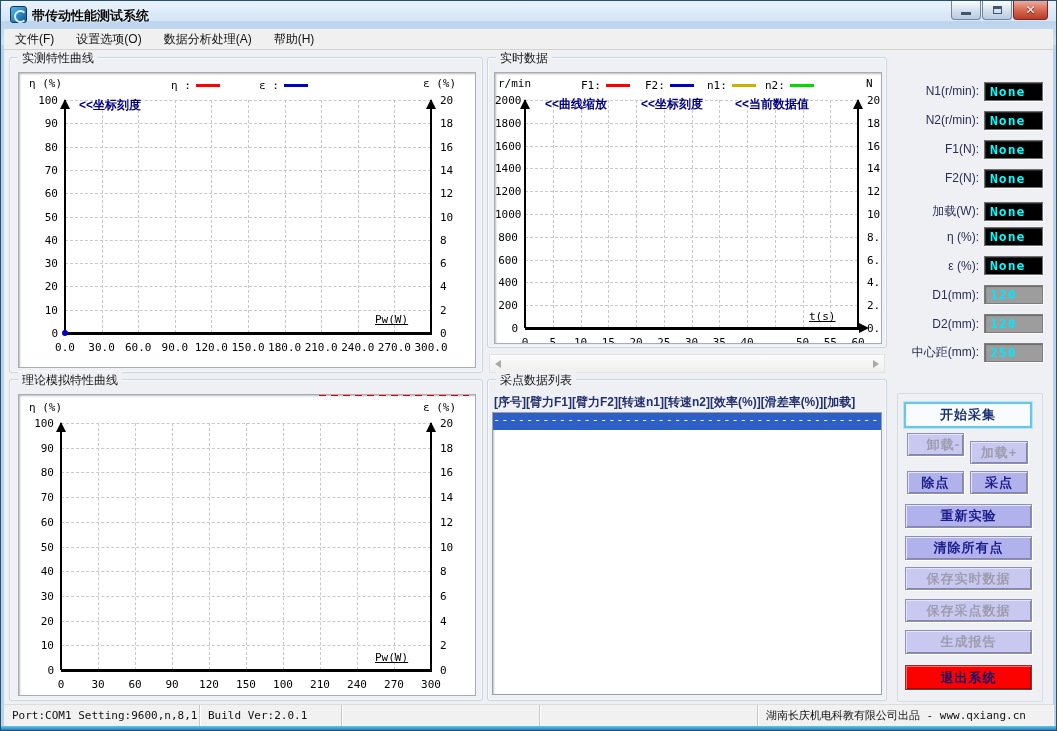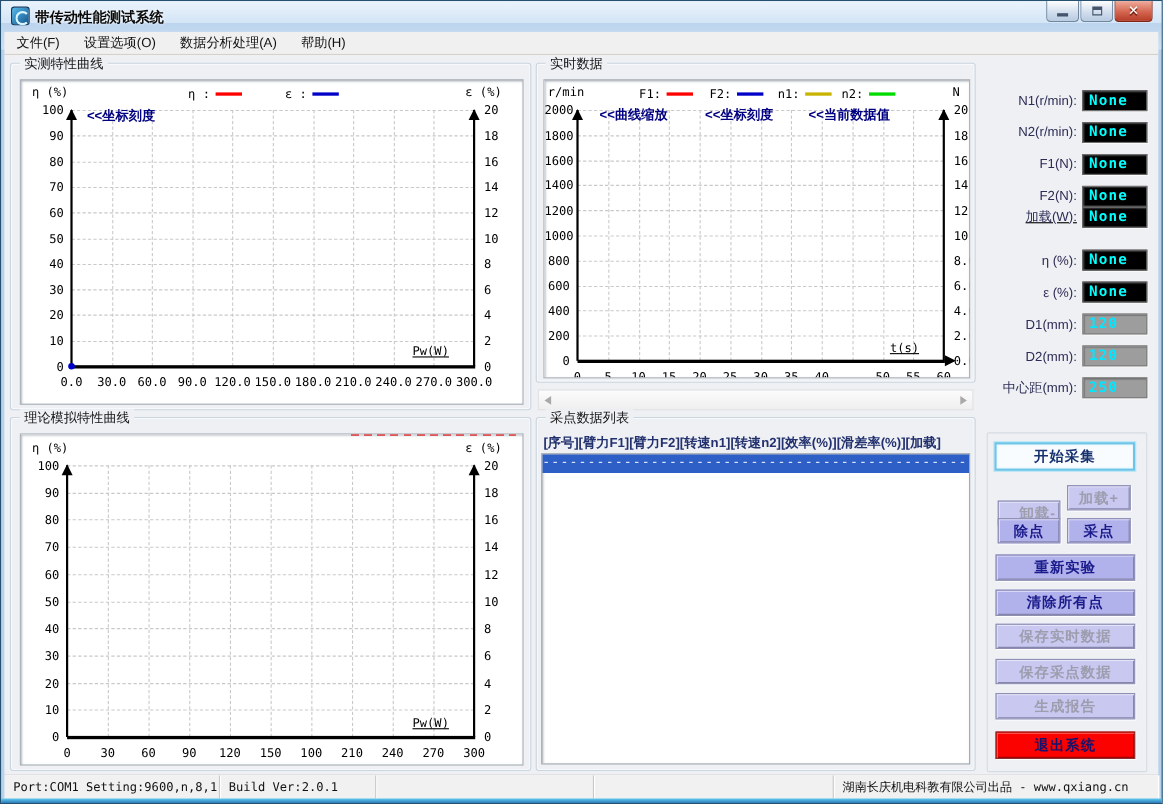--- a/index.html
+++ b/index.html
@@ -284,21 +284,21 @@
           <div class="ro-box ro-dark">None</div>
         </div>
         <div class="ro-row" style="top: 68.2px;">
           <div class="ro-label">F1(N):</div>
           <div class="ro-box ro-dark">None</div>
         </div>
         <div class="ro-row" style="top: 97.3px;">
           <div class="ro-label">F2(N):</div>
           <div class="ro-box ro-dark">None</div>
         </div>
-        <div class="ro-row" style="top: 116px; text-decoration: underline;">
+        <div class="ro-row" style="top: 130px;">
           <div class="ro-label">加载(W):</div>
           <div class="ro-box ro-dark">None</div>
         </div>
         <div class="ro-row" style="top: 155.5px;">
           <div class="ro-label">η (%):</div>
           <div class="ro-box ro-dark">None</div>
         </div>
         <div class="ro-row" style="top: 184.6px;">
           <div class="ro-label">ε (%):</div>
           <div class="ro-box ro-dark">None</div>
@@ -387,21 +387,21 @@
     <div class="group" style="left:483px;top:329px;width:400px;height:322px;">
       <span class="gtitle">采点数据列表</span>
       <div class="dl-header">[序号][臂力F1][臂力F2][转速n1][转速n2][效率(%)][滑差率(%)][加载]</div>
       <div class="listbox">
         <div class="sel-row">--------------------------------------------------------------------------------------------------------------------------------------------</div>
       </div>
     </div>
 
     <div class="btncol" style="left:893px;top:343px;">
         <div class="btn primary" style="left: 6px; top: 8px; width: 128px; height: 26px;">开始采集</div>
-        <div class="btn disabled" style="left: 9px; top: 61px; width: 57px; height: 23px; padding-left: 16px;">卸载-</div>
+        <div class="btn disabled" style="left: 9px; top: 39px; width: 57px; height: 23px; padding-left: 16px;">卸载-</div>
         <div class="btn disabled" style="left: 72px; top: 47px; width: 58px; height: 23px;">加载+</div>
         <div class="btn" style="left: 9px; top: 77px; width: 57px; height: 23px;">除点</div>
         <div class="btn" style="left: 72px; top: 77px; width: 58px; height: 23px;">采点</div>
         <div class="btn" style="left: 7px; top: 110px; width: 127px; height: 24px;">重新实验</div>
         <div class="btn" style="left: 7px; top: 142px; width: 127px; height: 24px;">清除所有点</div>
         <div class="btn disabled" style="left: 7px; top: 173px; width: 127px; height: 23px;">保存实时数据</div>
         <div class="btn disabled" style="left: 7px; top: 205px; width: 127px; height: 23px;">保存采点数据</div>
         <div class="btn disabled" style="left: 7px; top: 236px; width: 127px; height: 24px;">生成报告</div>
         <div class="btn exit" style="left: 7px; top: 271px; width: 127px; height: 25px;">退出系统</div>
       </div>

